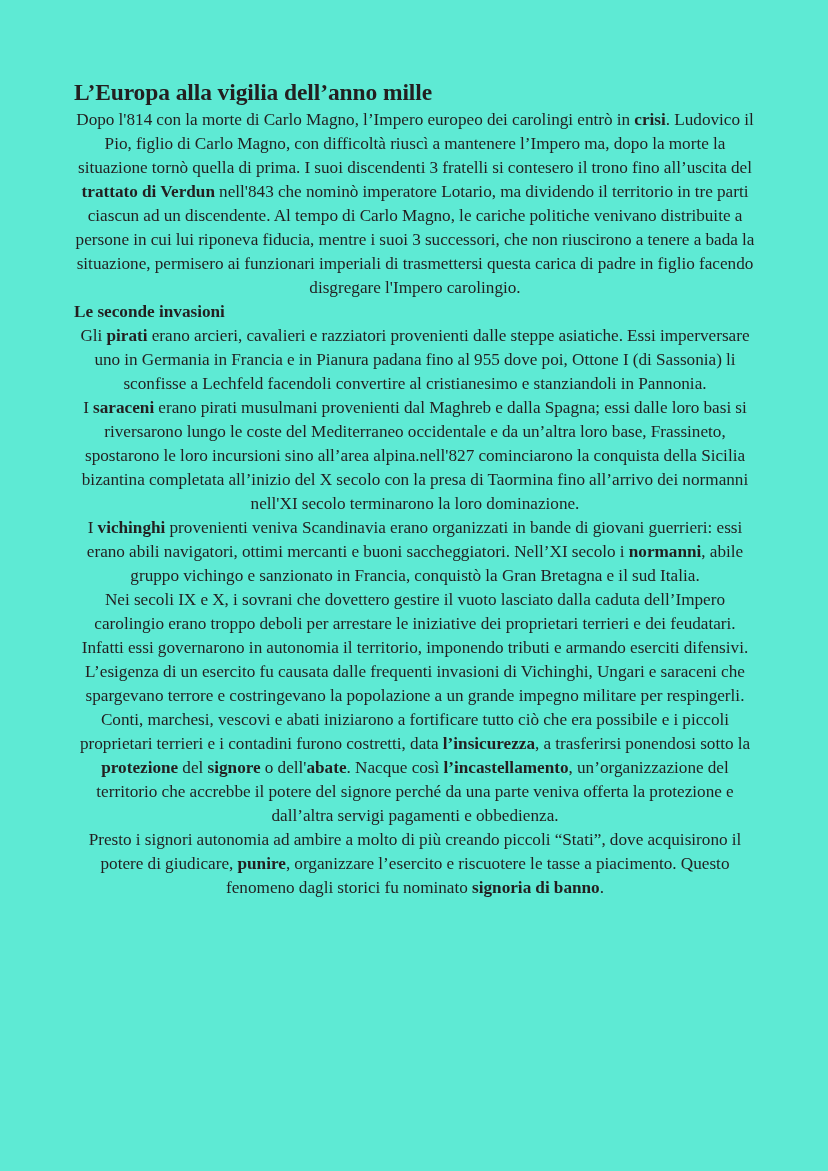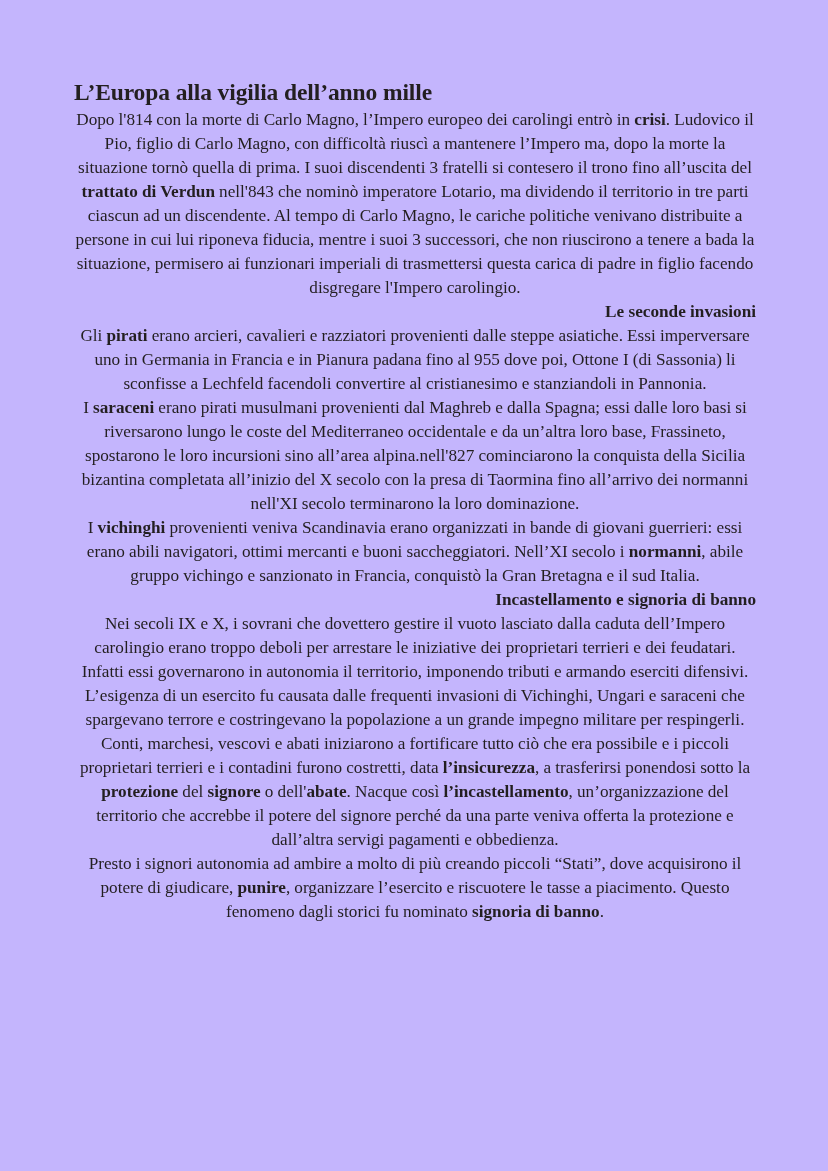--- a/index.html
+++ b/index.html
@@ -12,21 +12,21 @@
     width: 828px;
     height: 1171px;
     font-family: "Liberation Serif", "DejaVu Serif", serif;
     color: #231f20;
     -webkit-font-smoothing: antialiased;
   }
   .page {
     position: relative;
     width: 828px;
     height: 1171px;
-    background: #c4b5fd;
+    background: #5eead4;
     box-sizing: border-box;
     overflow: hidden;
   }
   .content {
     position: absolute;
     left: 74px;
     top: 78px;
     width: 682px;
   }
   h1.doc-title {
@@ -36,21 +36,20 @@
     margin: 0 0 2px 0;
     letter-spacing: -0.1px;
     color: #231f20;
   }
   h2.section-heading {
     font-size: 17.2px;
     line-height: 24px;
     font-weight: bold;
     margin: 0;
     color: #231f20;
-    text-align: right;
   }
   p.para {
     font-size: 17.2px;
     line-height: 24px;
     margin: 0;
     text-align: center;
     color: #231f20;
     hyphens: none;
     word-spacing: -0.15px;
   }
@@ -63,19 +62,18 @@
 
 <div class="page">
   <div class="content">
     <h1 class="doc-title">L’Europa alla vigilia dell’anno mille</h1>
     <div id="blocks-container">
         <p class="para"><span>Dopo l'814 con la morte di Carlo Magno, l’Impero europeo dei carolingi entrò in </span><b>crisi</b><span>. Ludovico il Pio, figlio di Carlo Magno, con difficoltà riuscì a mantenere l’Impero ma, dopo la morte la situazione tornò quella di prima. I suoi discendenti 3 fratelli si contesero il trono fino all’uscita del </span><b>trattato di Verdun</b><span> nell'843 che nominò imperatore Lotario, ma dividendo il territorio in tre parti ciascun ad un discendente. Al tempo di Carlo Magno, le cariche politiche venivano distribuite a persone in cui lui riponeva fiducia, mentre i suoi 3 successori, che non riuscirono a tenere a bada la situazione, permisero ai funzionari imperiali di trasmettersi questa carica di padre in figlio facendo disgregare l'Impero carolingio.</span></p>
         <h2 class="section-heading"><b>Le seconde invasioni</b></h2>
         <p class="para"><span>Gli </span><b>pirati</b><span> erano arcieri, cavalieri e razziatori provenienti dalle steppe asiatiche. Essi imperversare uno in Germania in Francia e in Pianura padana fino al 955 dove poi, Ottone I (di Sassonia) li sconfisse a Lechfeld facendoli convertire al cristianesimo e stanziandoli in Pannonia.</span></p>
         <p class="para"><span>I </span><b>saraceni</b><span> erano pirati musulmani provenienti dal Maghreb e dalla Spagna; essi dalle loro basi si riversarono lungo le coste del Mediterraneo occidentale e da un’altra loro base, Frassineto, spostarono le loro incursioni sino all’area alpina.nell'827 cominciarono la conquista della Sicilia bizantina completata all’inizio del X secolo con la presa di Taormina fino all’arrivo dei normanni nell'XI secolo terminarono la loro dominazione.</span></p>
         <p class="para"><span>I </span><b>vichinghi</b><span> provenienti veniva Scandinavia erano organizzati in bande di giovani guerrieri: essi erano abili navigatori, ottimi mercanti e buoni saccheggiatori. Nell’XI secolo i </span><b>normanni</b><span>, abile gruppo vichingo e sanzionato in Francia, conquistò la Gran Bretagna e il sud Italia.</span></p>
-        <h2 class="section-heading"><b>Incastellamento e signoria di banno</b></h2>
         <p class="para"><span>Nei secoli IX e X, i sovrani che dovettero gestire il vuoto lasciato dalla caduta dell’Impero carolingio erano troppo deboli per arrestare le iniziative dei proprietari terrieri e dei feudatari. Infatti essi governarono in autonomia il territorio, imponendo tributi e armando eserciti difensivi. L’esigenza di un esercito fu causata dalle frequenti invasioni di Vichinghi, Ungari e saraceni che spargevano terrore e costringevano la popolazione a un grande impegno militare per respingerli.</span></p>
         <p class="para"><span>Conti, marchesi, vescovi e abati iniziarono a fortificare tutto ciò che era possibile e i piccoli proprietari terrieri e i contadini furono costretti, data </span><b>l’insicurezza</b><span>, a trasferirsi ponendosi sotto la </span><b>protezione</b><span> del </span><b>signore</b><span> o dell'</span><b>abate</b><span>. Nacque così </span><b>l’incastellamento</b><span>, un’organizzazione del territorio che accrebbe il potere del signore perché da una parte veniva offerta la protezione e dall’altra servigi pagamenti e obbedienza.</span></p>
         <p class="para"><span>Presto i signori autonomia ad ambire a molto di più creando piccoli “Stati”, dove acquisirono il potere di giudicare, </span><b>punire</b><span>, organizzare l’esercito e riscuotere le tasse a piacimento. Questo fenomeno dagli storici fu nominato </span><b>signoria di banno</b><span>.</span></p>
       </div>
   </div>
 </div>
 
 </body></html>

